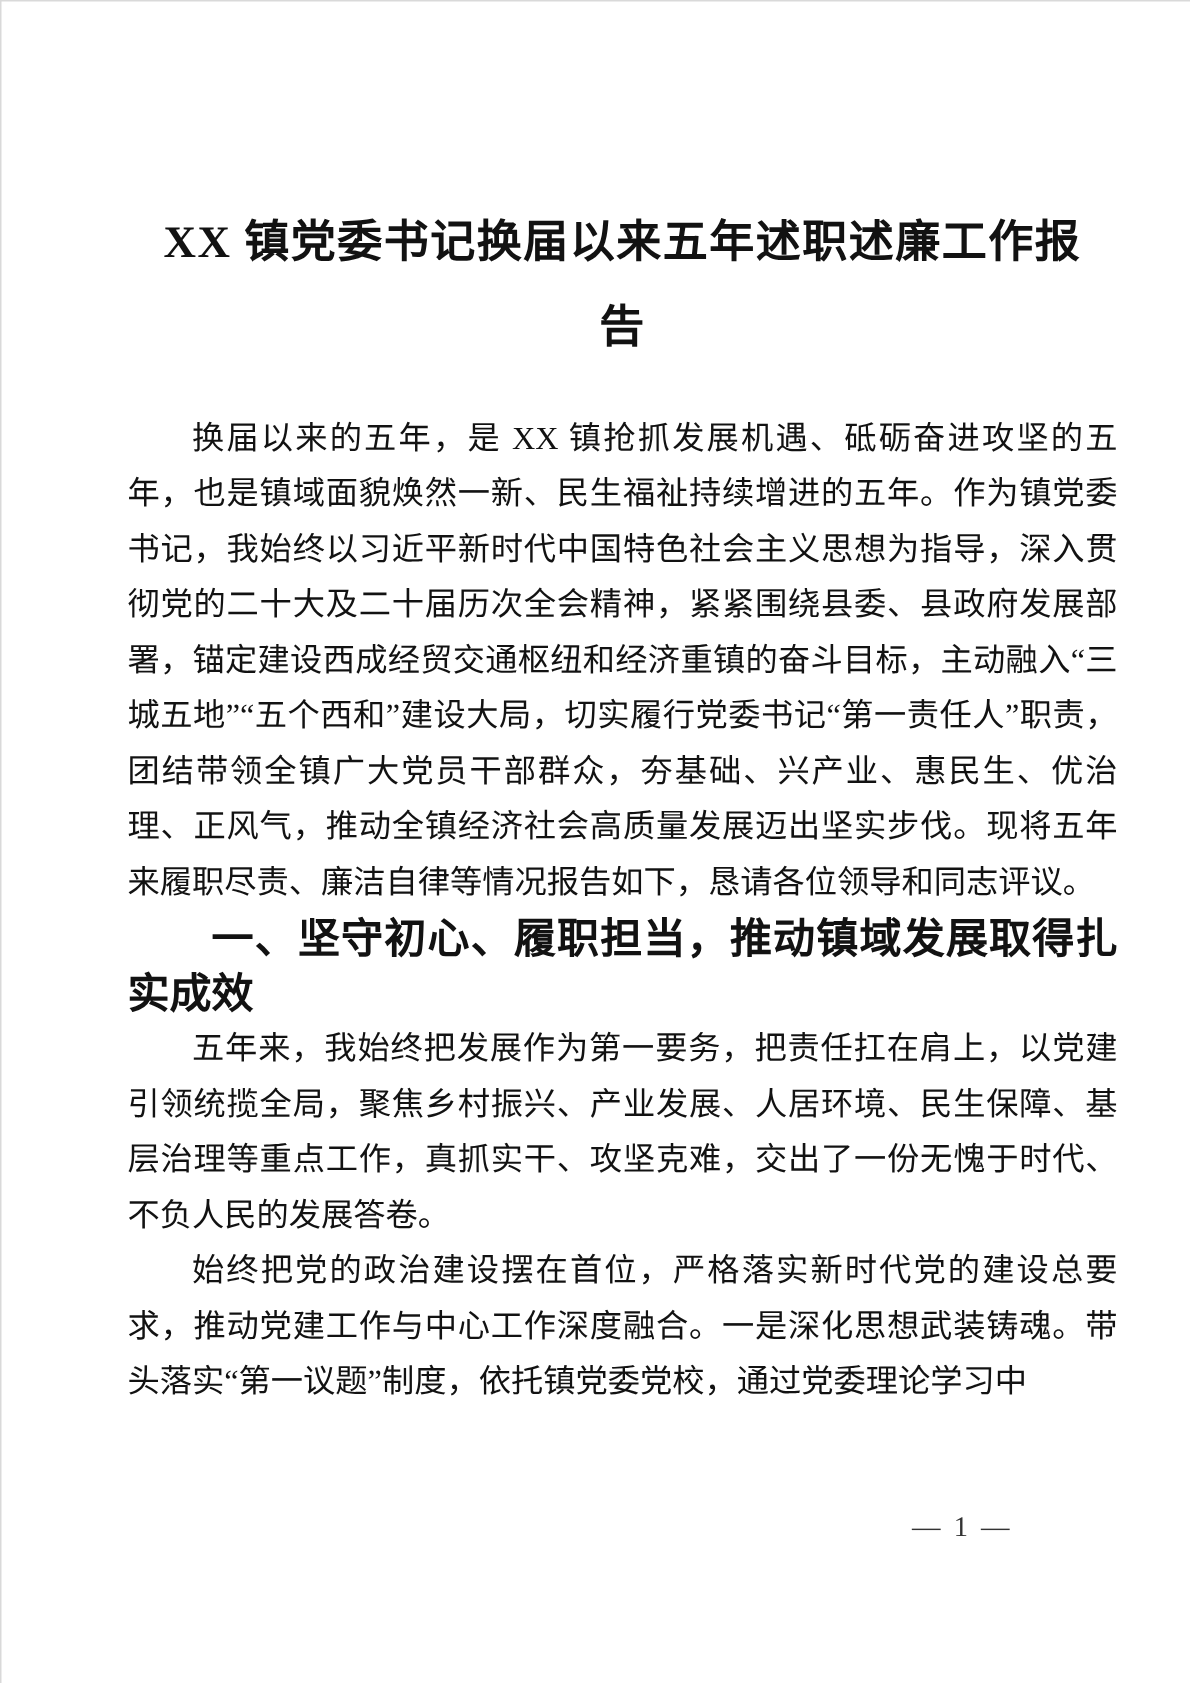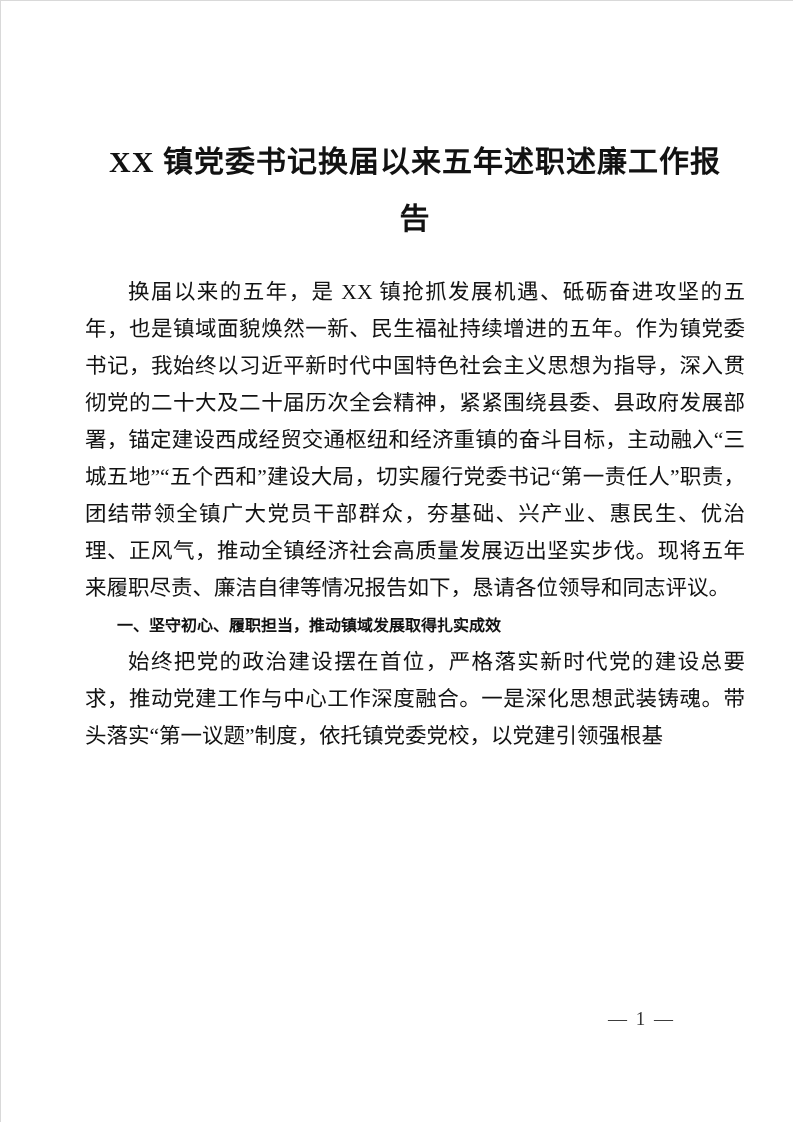--- a/index.html
+++ b/index.html
@@ -32,21 +32,21 @@
   .para {
     margin: 0;
     font-size: 21.5px;
     line-height: 37px;
     text-align: justify;
     text-indent: 2em;
     font-family: Liberation Serif, serif; 
   }
   .heading-1 {
     margin: 0;
-    font-size: 16px;
+    font-size: 28px;
     line-height: 37px;
     font-weight: bold;
     text-indent: 2em;
     text-align: justify;
     font-family: "Liberation Sans", "DejaVu Sans", sans-serif; 
   }
   .heading-2 {
     margin: 0;
     font-size: 21.5px;
     line-height: 37px;
@@ -73,19 +73,20 @@
 
   <h1 class="doc-title">
     <span class="title-line">XX 镇党委书记换届以来五年述职述廉工作报</span>
     <span class="title-line">告</span>
   </h1>
 
   <p class="para">换届以来的五年，是 XX 镇抢抓发展机遇、砥砺奋进攻坚的五年，也是镇域面貌焕然一新、民生福祉持续增进的五年。作为镇党委书记，我始终以习近平新时代中国特色社会主义思想为指导，深入贯彻党的二十大及二十届历次全会精神，紧紧围绕县委、县政府发展部署，锚定建设西成经贸交通枢纽和经济重镇的奋斗目标，主动融入“三城五地”“五个西和”建设大局，切实履行党委书记“第一责任人”职责，团结带领全镇广大党员干部群众，夯基础、兴产业、惠民生、优治理、正风气，推动全镇经济社会高质量发展迈出坚实步伐。现将五年来履职尽责、廉洁自律等情况报告如下，恳请各位领导和同志评议。</p>
 
   <h2 class="heading-1">一、坚守初心、履职担当，推动镇域发展取得扎实成效</h2>
 
+  <p class="para">五年来，我始终把发展作为第一要务，把责任扛在肩上，以党建引领统揽全局，聚焦乡村振兴、产业发展、人居环境、民生保障、基层治理等重点工作，真抓实干、攻坚克难，交出了一份无愧于时代、不负人民的发展答卷。</p>
 
 
-  <p class="para">始终把党的政治建设摆在首位，严格落实新时代党的建设总要求，推动党建工作与中心工作深度融合。一是深化思想武装铸魂。带头落实“第一议题”制度，依托镇党委党校，以党建引领强根基</p>
+  <p class="para">始终把党的政治建设摆在首位，严格落实新时代党的建设总要求，推动党建工作与中心工作深度融合。一是深化思想武装铸魂。带头落实“第一议题”制度，依托镇党委党校，通过党委理论学习中</p>
 
 </div>
 
 <div class="page-number">— 1 —</div>
 
 </body></html>

